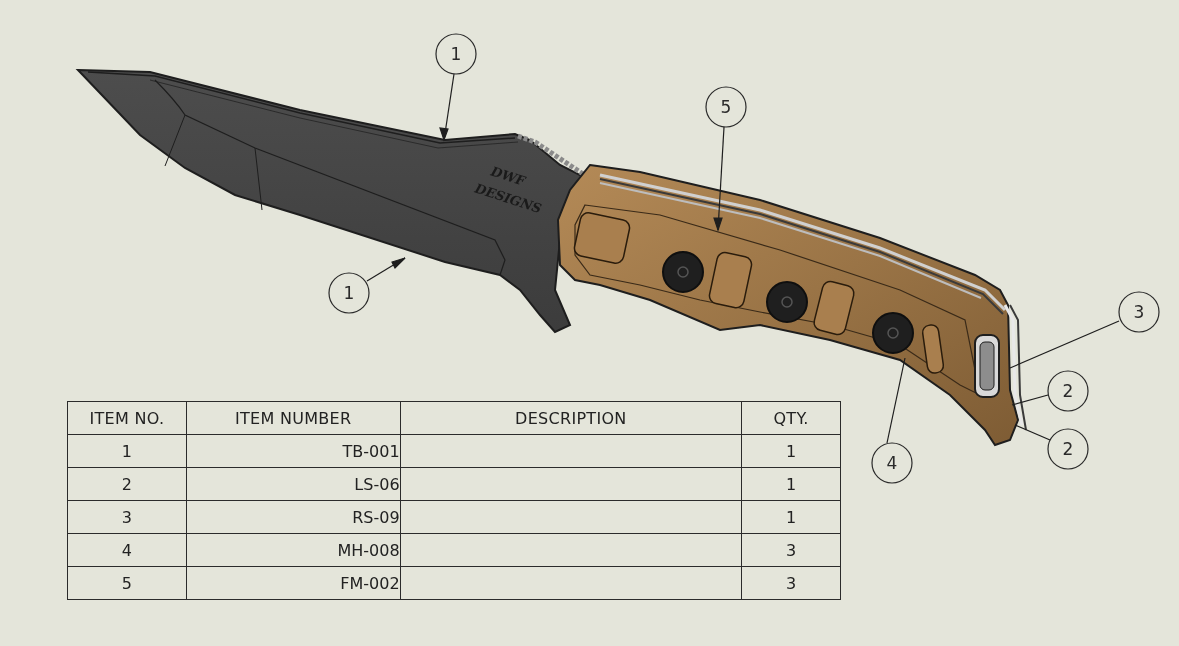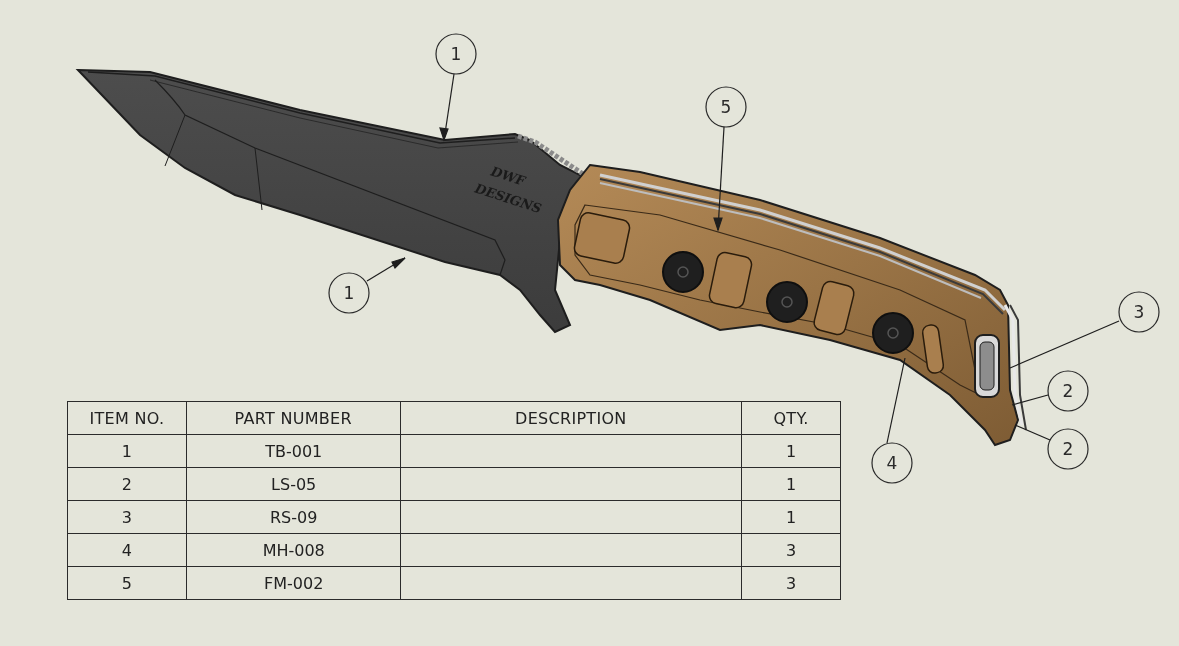--- a/index.html
+++ b/index.html
@@ -4,21 +4,21 @@
 <style>
   html,body{margin:0;padding:0;}
   body{width:1179px;height:646px;background:#e4e5da;position:relative;overflow:hidden;font-family:"DejaVu Sans","Liberation Sans",sans-serif;}
   #drawing{position:absolute;left:0;top:0;width:1179px;height:646px;}
   .balloon-text{font-family:"DejaVu Sans",sans-serif;font-size:17px;fill:#2a2a2a;text-anchor:middle;dominant-baseline:central;}
   .engrave{font-family:"DejaVu Serif",serif;font-weight:bold;font-style:italic;font-size:13px;fill:#1a1a1a;}
   table.bom{position:absolute;left:67px;top:401px;border-collapse:collapse;width:774px;background:#e4e5da;}
   table.bom td, table.bom th{border:1.5px solid #2b2b2b;height:32px;padding:0;font-family:"DejaVu Sans",sans-serif;font-size:16px;font-weight:normal;color:#222;}
   table.bom th{text-align:center;letter-spacing:0.3px;}
   table.bom td.c{text-align:center;}
-  table.bom td.l{text-align:center;padding-left:1px;}
+  table.bom td.l{text-align:right;padding-left:1px;}
 </style>
 </head>
 <body>
 
 <svg id="drawing" viewBox="0 0 1179 646" xmlns="http://www.w3.org/2000/svg">
   <defs>
     <linearGradient id="wood" x1="0" y1="0" x2="1" y2="1">
       <stop offset="0" stop-color="#b48a57"></stop>
       <stop offset="0.5" stop-color="#9a7446"></stop>
       <stop offset="1" stop-color="#7e5c34"></stop>
@@ -121,35 +121,35 @@
 <table class="bom">
   <colgroup>
     <col style="width:119px">
       <col style="width:214px">
       <col style="width:342px">
       <col style="width:99px">
   </colgroup>
   <thead>
     <tr>
       <th>ITEM NO.</th>
-      <th>PART NUMBER</th>
+      <th>ITEM NUMBER</th>
       <th>DESCRIPTION</th>
       <th>QTY.</th>
     </tr>
   </thead>
   <tbody>
     <tr>
       <td class="c">1</td>
       <td class="l">TB-001</td>
       <td class="l"></td>
       <td class="c">1</td>
     </tr>
     <tr>
       <td class="c">2</td>
-      <td class="l">LS-05</td>
+      <td class="l">LS-06</td>
       <td class="l"></td>
       <td class="c">1</td>
     </tr>
     <tr>
       <td class="c">3</td>
       <td class="l">RS-09</td>
       <td class="l"></td>
       <td class="c">1</td>
     </tr>
     <tr>

